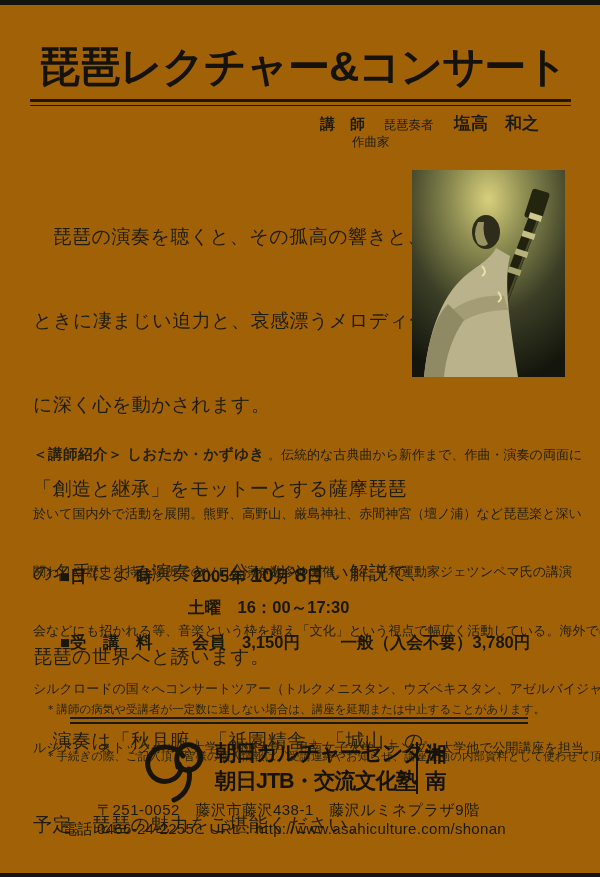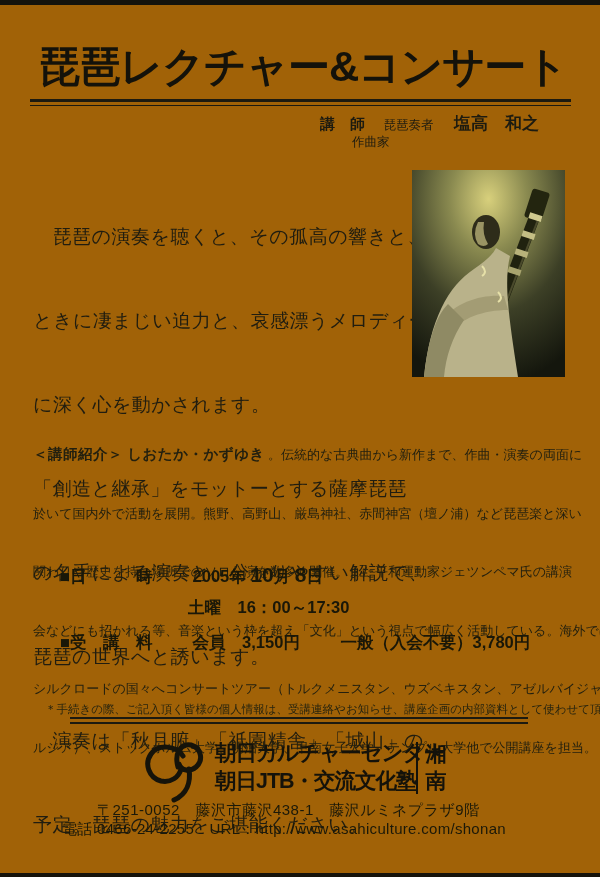--- a/index.html
+++ b/index.html
@@ -179,20 +179,21 @@
     <span class="date-val"><span>2005</span><span>年 </span><span class="date-num-big">10</span><span>月 </span><span class="date-num-big">8</span><span>日</span></span>
   </div>
   <div class="sched-row row-time">土曜　16：00～17:30</div>
   <div class="sched-row row-fee">
     <span class="sched-label">■受　講　料</span>
     <span>会員　3,150円</span>
     <span class="fee-general">一般（入会不要）3,780円</span>
   </div>
 
   <div class="notes">
+    <div>＊講師の病気や受講者が一定数に達しない場合は、講座を延期または中止することがあります。</div>
     <div>＊手続きの際、ご記入頂く皆様の個人情報は、受講連絡やお知らせ、講座企画の内部資料として使わせて頂きます。</div>
   </div>
 
   <div class="footer-rule"></div>
 
   <div class="logo">
     <svg width="66" height="66" viewBox="0 0 66 66">
       <g fill="none" stroke="#15130a" stroke-width="5" stroke-linecap="round">
         <path d="M42 17 C35 6 17 5 10 15 C3 25 8 39 20 42 C30 44 38 38 40 30"></path>
         <path d="M37 28 C33 14 40 4 50 6 C60 9 63 21 55 28 C49 33 40 32 38 25"></path>

